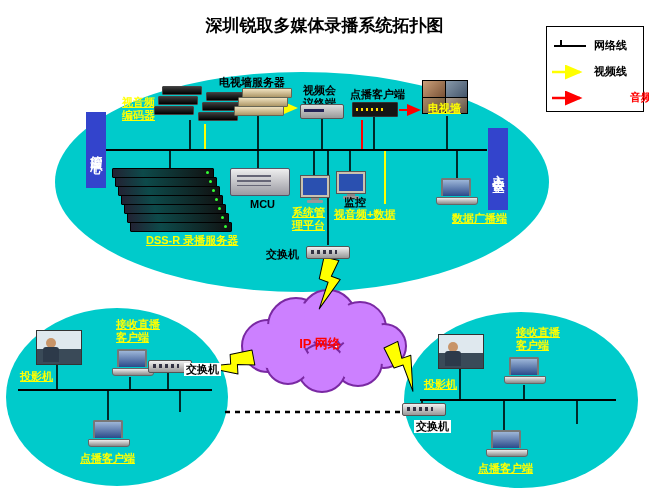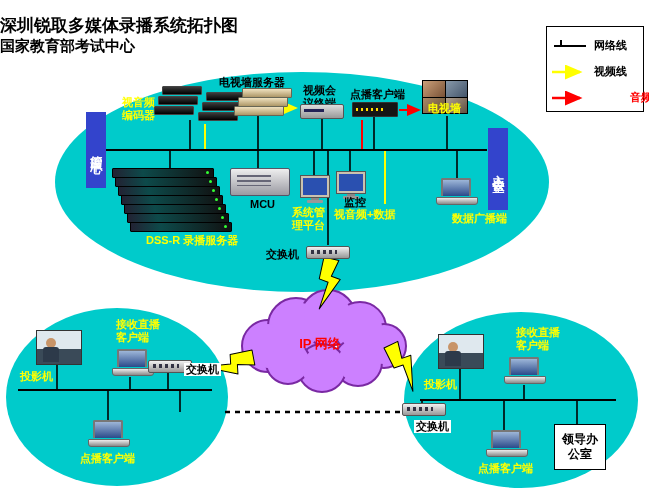--- a/index.html
+++ b/index.html
@@ -7,25 +7,25 @@
          font-family:"Liberation Sans",sans-serif;}
   .ell{position:absolute;background:var(--ellipse,#00CBCB);border-radius:50%;}
   .wires{position:absolute;left:0;top:0;z-index:3;pointer-events:none;}
   .lk{stroke:var(--network_line,#000);}
   .ly{stroke:var(--video_line,#FFFF00);}
   .lr{stroke:var(--audio_line,#FF0000);}
   .cloudc{fill:var(--cloud_fill,#CC80FF);stroke:var(--cloud_edge,#7A29A3);stroke-width:2;}
   .cloudi{fill:var(--cloud_fill,#CC80FF);}
   .bolt{fill:var(--video_line,#FFFF00);stroke:#000;stroke-width:1;stroke-linejoin:round;}
   .lbl{position:absolute;z-index:4;font-weight:bold;font-size:11px;color:#000;line-height:1.2;white-space:nowrap;}
-  .lbl-y{color:var(--label_yellow,#FFFF00);}
+  .lbl-y{color:var(--label_yellow,#FFFF00);text-decoration:underline;}
   .wrap{white-space:normal;word-break:break-all;}
   .red{color:var(--label_red,#FF0000);}
   .wbg{background:#fff;padding:0 2px;}
-  .title{position:absolute;left:0;width:100%;font-weight:bold;color:#000;z-index:4;}
+  .title{position:absolute;left:0;width:100%;text-align:center;font-weight:bold;color:#000;z-index:4;}
   .tab{position:absolute;z-index:4;background:var(--tab_blue,#3344CC);color:#fff;
        writing-mode:vertical-rl;text-orientation:upright;font-weight:bold;font-size:12px;
        display:flex;align-items:center;justify-content:center;letter-spacing:2px;}
   .legendbox{position:absolute;z-index:2;background:#fff;border:1px solid #000;}
   .roombox{position:absolute;z-index:4;background:#fff;border:1px solid #000;font-weight:bold;font-size:12px;
            color:#000;display:flex;align-items:center;justify-content:center;text-align:center;
            word-break:break-all;line-height:1.25;padding:2px;}
   .dev{position:absolute;z-index:4;}
   .laptop{width:40px;height:27px;}
   .laptop .scr{width:26px;height:16px;margin:0 auto;background:linear-gradient(#9db6d8,#2a4a8a);
@@ -61,21 +61,20 @@
   .photo{width:44px;height:33px;border:1px solid #333;background:linear-gradient(180deg,#dfe8ee 0 55%,#3a4a58 55% 100%);}
   .photo::before{content:"";position:absolute;left:9px;top:7px;width:10px;height:10px;background:#c89468;border-radius:50%;}
   .photo::after{content:"";position:absolute;left:6px;top:16px;width:16px;height:15px;background:#2d3a4a;border-radius:3px 3px 0 0;}
 </style>
 </head>
 <body>
 
 <div id="stage">
 
   <div class="title" style="top:14px;font-size:17px;">深圳锐取多媒体录播系统拓扑图</div>
-  <div class="title" style="top:37px;font-size:15px;">国家教育部考试中心</div>
 
   <div class="legendbox" style="left:546px;top:26px;width:96px;height:84px;"></div>
   <div class="lbl" style="left:594px;top:39px;">网络线</div>
   <div class="lbl" style="left:594px;top:65px;">视频线</div>
   <div class="lbl red" style="left:594px;top:91px;margin-left:36px;">音频线</div>
 
   <div class="ell" style="left:55px;top:72px;width:494px;height:220px;"></div>
   <div class="ell" style="left:6px;top:308px;width:222px;height:178px;"></div>
   <div class="ell" style="left:404px;top:312px;width:234px;height:176px;"></div>
 
@@ -259,20 +258,19 @@
 
   <div class="lbl lbl-y wrap" style="left:516px;top:326px;width:48px;">接收直播客户端</div>
   <div class="dev laptop" style="left:504px;top:357px;">
     <div class="scr"></div>
       <div class="base"></div>
   </div>
   <div class="dev photo" style="left:438px;top:334px;"></div>
   <div class="lbl lbl-y" style="left:424px;top:378px;">投影机</div>
   <div class="dev switchd" style="left:402px;top:403px;"></div>
   <div class="lbl wbg" style="left:414px;top:420px;">交换机</div>
-  <div class="roombox" style="left:554px;top:424px;width:46px;height:40px;">领导办公室</div>
   <div class="dev laptop" style="left:486px;top:430px;">
     <div class="scr"></div>
       <div class="base"></div>
   </div>
   <div class="lbl lbl-y" style="left:478px;top:462px;">点播客户端</div>
 
 </div>
 
 </body></html>

